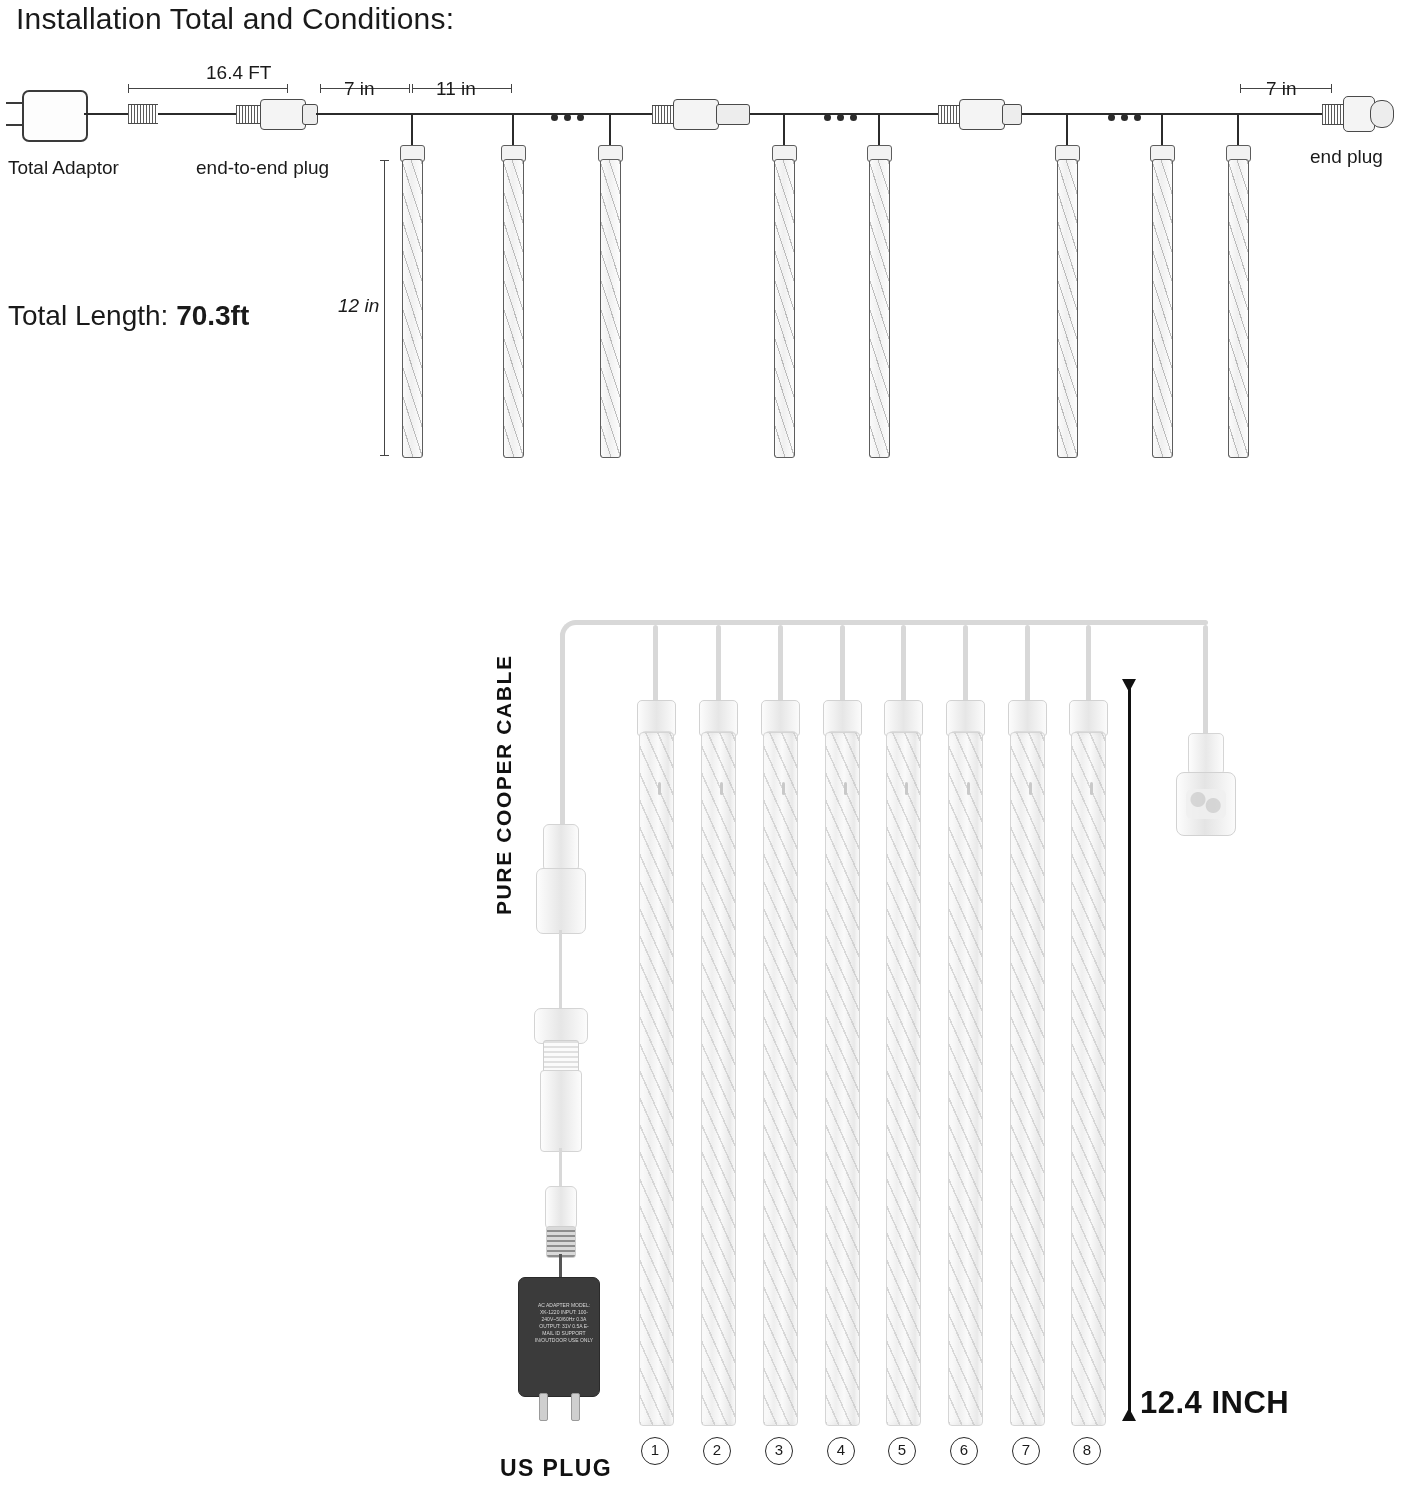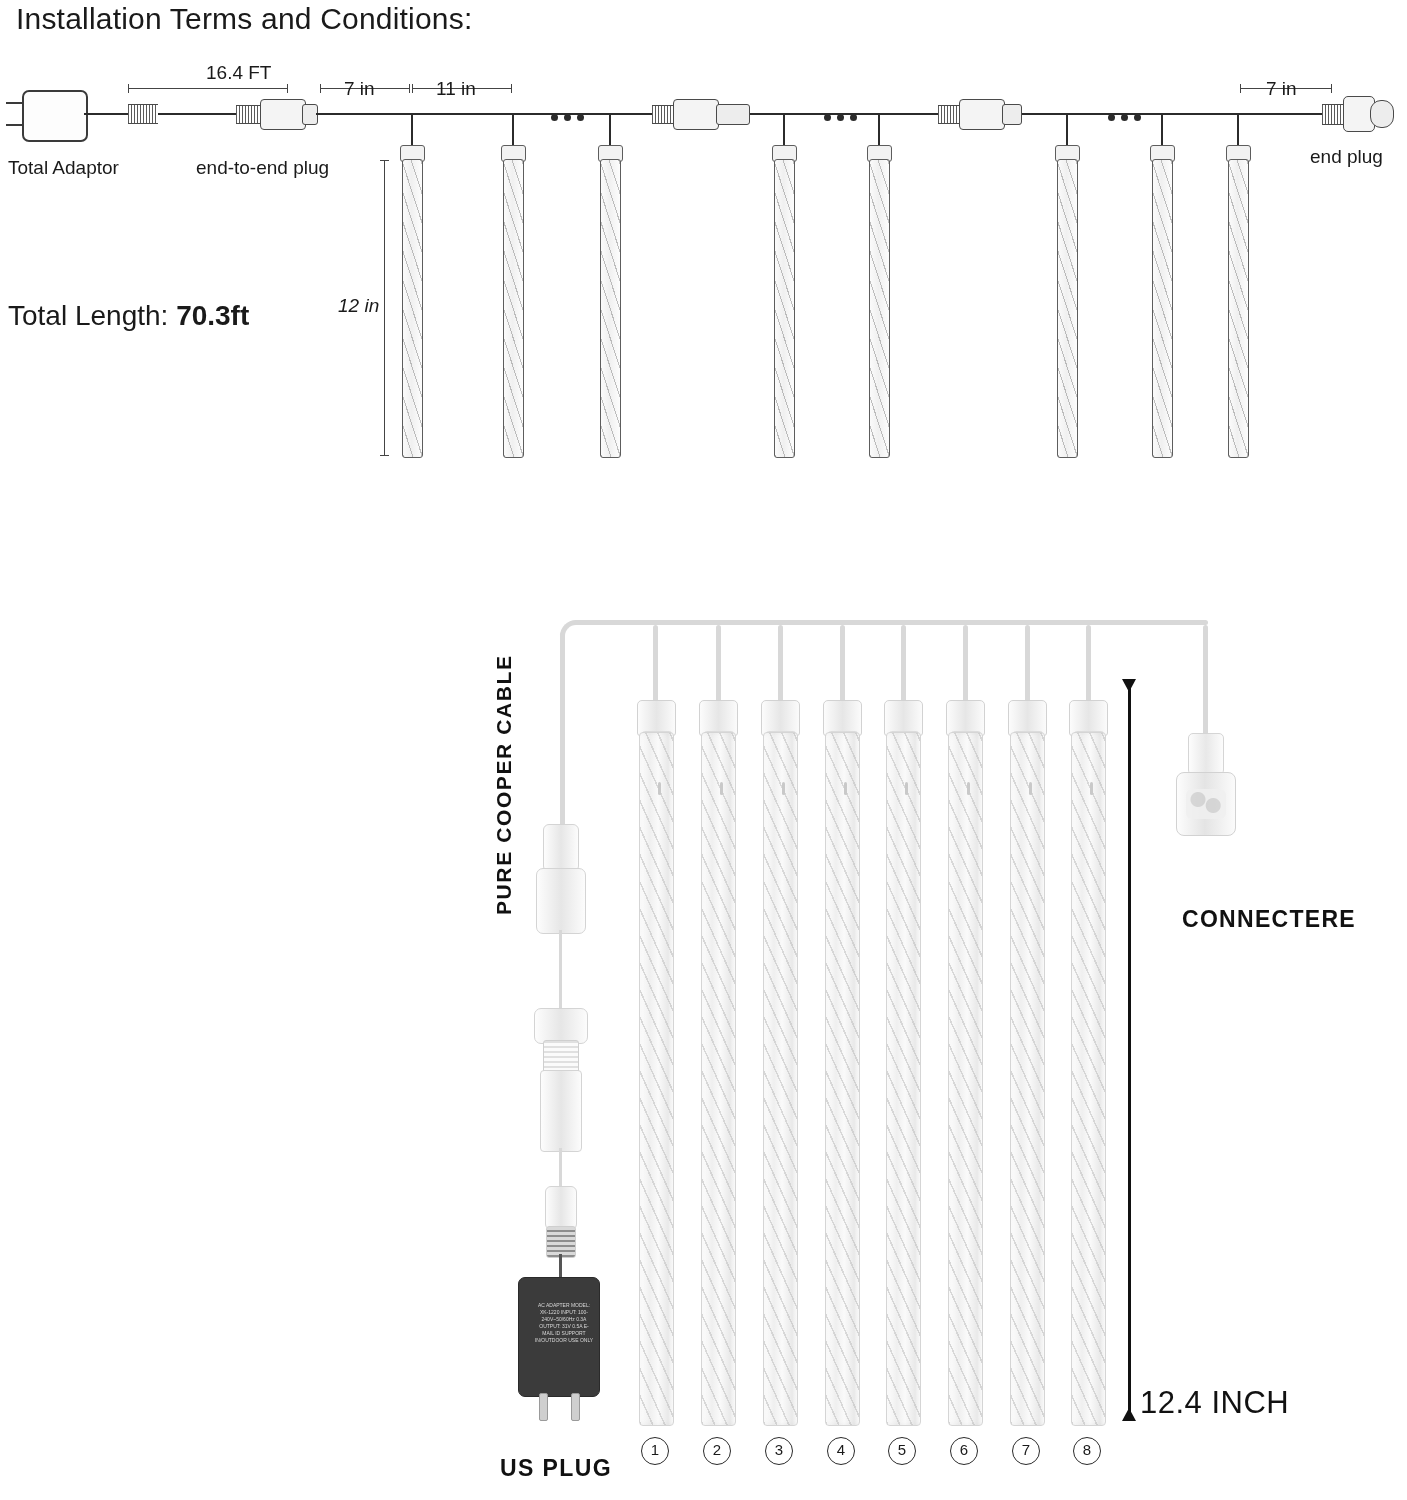--- a/index.html
+++ b/index.html
@@ -351,21 +351,21 @@
     font-weight: 700;
     letter-spacing: 1.4px;
     color: #111;
   }
 
   #length-label-bottom {
     position: absolute;
     left: 1140px;
     top: 1385px;
     font-size: 31px;
-    font-weight: 400;
+    font-weight: 700;
     letter-spacing: 0.5px;
     color: #111;
   }
 
   .vert-arrow {
     position: absolute;
     width: 3px;
     background: #111;
   }
   .vert-arrow::before {
@@ -383,21 +383,21 @@
     left: -6px;
     bottom: -1px;
     border-left: 7.5px solid transparent;
     border-right: 7.5px solid transparent;
     border-bottom: 13px solid #111;
   }
 </style>
 </head>
 <body>
 
-<div id="top-title">Installation Terms and Conditions:</div>
+<div id="top-title">Installation Total and Conditions:</div>
 
 <div id="total-length">
   <span class="tl-label">Total Length:</span>
   <span class="tl-value">70.3ft</span>
 </div>
 
 <div id="power-adaptor-body"></div>
 <div class="prong" style="left:6px; top:102px;"></div>
 <div class="prong" style="left:6px; top:124px;"></div>
 <div class="part-label" style="left:8px; top:157px;">Total Adaptor</div>
@@ -543,21 +543,20 @@
 <div class="tube-num" style="left:1012px; top:1437px;">7</div>
 
 <div class="tube-cap" style="left:1069px; top:700px;"></div>
 <div class="tube" style="left:1071px; top:732px; height:692px;"></div>
 <div class="tube-led" style="left:1090px; top:782px;"></div>
 <div class="tube-num" style="left:1073px; top:1437px;">8</div>
 
 <div class="tail-conn-top" style="left:1188px; top:733px;"></div>
 <div class="tail-conn-body" style="left:1176px; top:772px;"></div>
 <div id="tail-label">
-  <div>CONNECTERE</div>
 </div>
 
 <div class="lc-piece" style="left:543px; top:824px; width:34px; height:46px;"></div>
 <div class="lc-piece" style="left:536px; top:868px; width:48px; height:64px; border-radius:7px;"></div>
 <div class="thin-wire" style="left:559px; top:930px; height:80px;"></div>
 
 <div class="lc-piece" style="left:534px; top:1008px; width:52px; height:34px; border-radius:7px;"></div>
 <div class="lc-ribbed" style="left:543px; top:1040px; width:34px; height:32px;"></div>
 <div class="lc-piece" style="left:540px; top:1070px; width:40px; height:80px; border-radius:4px;"></div>
 <div class="thin-wire" style="left:559px; top:1148px; height:40px;"></div>

